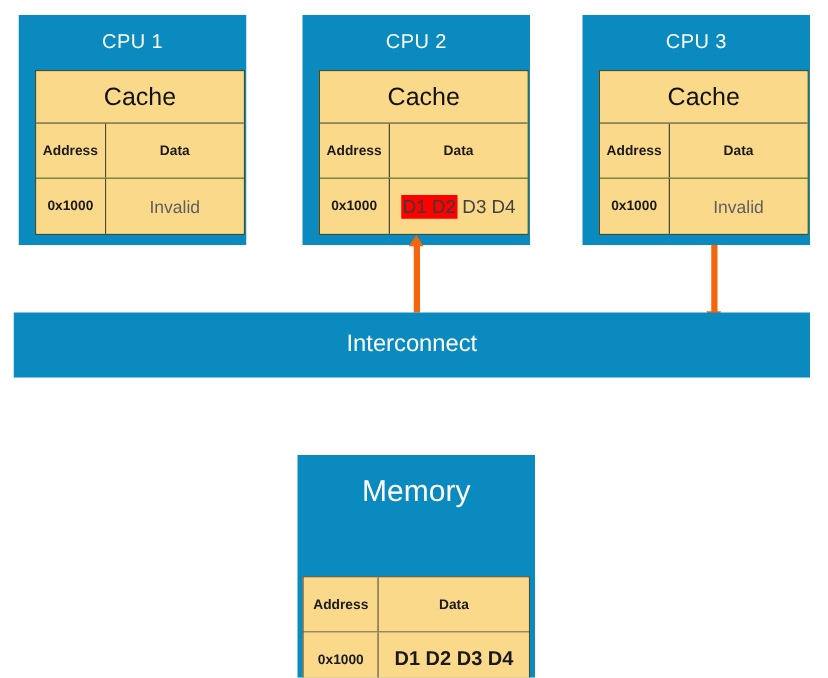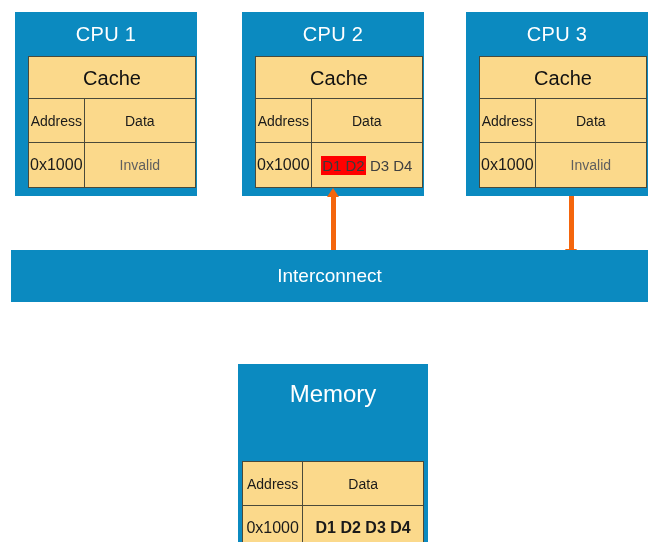--- a/index.html
+++ b/index.html
@@ -30,21 +30,21 @@
 
   .cpu-title {
     position: absolute;
     top: 0;
     left: 0;
     right: 0;
     height: 44px;
     line-height: 44px;
     text-align: center;
     color: #ffffff;
-    font-size: 20px;
+    font-size: 16px;
     letter-spacing: 0.3px;
   }
 
   .cache-table {
     position: absolute;
     left: 1px;
     right: 1px;
     top: 44px;
     height: 132px;
     border: 1px solid #4a4a3a;
@@ -90,27 +90,28 @@
   }
   .cell-data {
     width: 66.5%;
     box-sizing: border-box;
     display: flex;
     align-items: center;
     justify-content: center;
     background: #fbd98b;
   }
   .hdr-text {
-    font-size: 14px;
-    font-weight: normal;
+    font-size: 11px;
+    font-weight: bold;
     color: #1a1a1a;
   }
   .addr-text {
-    font-size: 16px;
+    font-size: 11px;
     color: #1a1a1a;
+    font-weight: bold;
   }
   .state-invalid {
     font-size: 14px;
     color: #5f5f5f;
   }
   .mem-val {
     font-size: 16px;
     font-weight: bold;
     color: #1a1a1a;
     white-space: nowrap;

